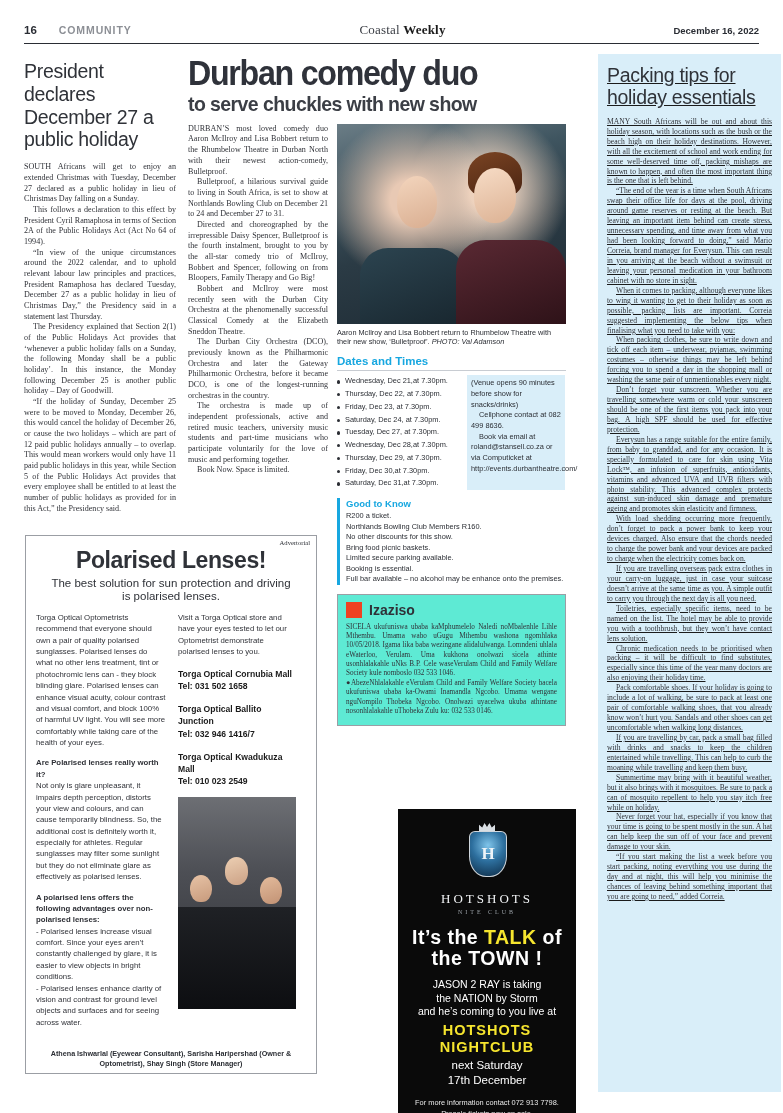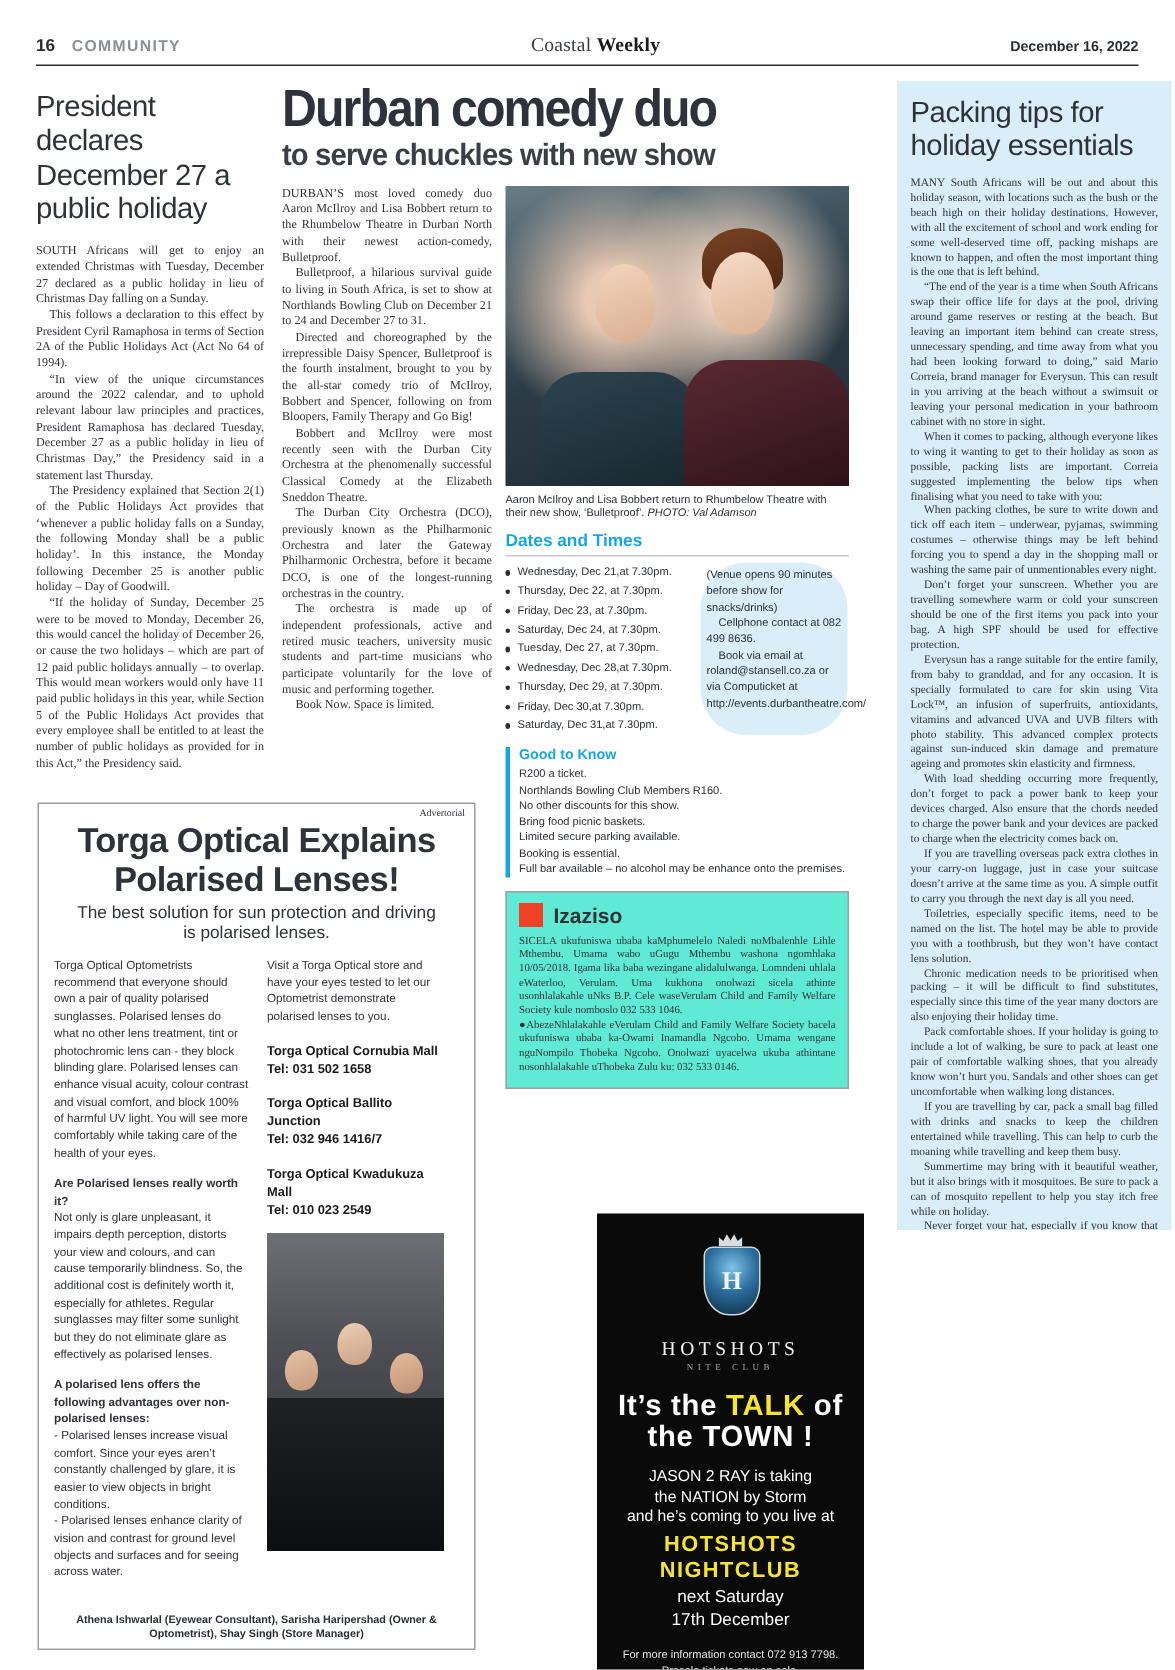--- a/index.html
+++ b/index.html
@@ -25,21 +25,21 @@
 
   
   .masthead {
     display: flex;
     align-items: baseline;
     justify-content: space-between;
     padding-top: 22px;
     padding-bottom: 5px;
     border-bottom: 1.6px solid #2a2d34;
   }
-  .mast-left { display: flex; align-items: baseline; gap: 11px; }
+  .mast-left { display: flex; align-items: baseline; gap: 22px; }
   .mast-pageno {
     font-family: "Liberation Sans", sans-serif;
     font-weight: bold;
     font-size: 11.5px;
     color: #2a2d34;
   }
   .mast-section {
     font-family: "Liberation Sans", sans-serif;
     font-weight: bold;
     font-size: 10.5px;
@@ -188,21 +188,20 @@
   }
   .dt-note {
     width: 98px; flex: none;
     background: #d9eef9;
     font-family: "Liberation Sans", sans-serif;
     font-size: 7.4px;
     line-height: 1.44;
     color: #2b2e34;
     padding: 3px 4px;
     box-sizing: border-box;
-    border-radius: 31px;
   }
   .dt-note p { margin: 0; }
   .dt-note p.ind { text-indent: 8px; }
 
   .gtk-wrap {
     display: flex;
     margin-top: 8px;
   }
   .gtk-bar { width: 3px; background: #17a7e0; flex: none; }
   .gtk-inner { padding-left: 6px; flex: 1; }
@@ -241,23 +240,24 @@
     text-align: justify;
     color: #303238;
     margin-top: 5px;
   }
   .iz-body p { margin: 0; }
 
   
   .col-right-inner {
     background: #d9eef9;
     padding: 8px 9px 10px 9px;
-    height: 766px;
+    height: 1038px;
     box-sizing: border-box;
     overflow: hidden;
+    text-decoration: underline;
   }
   .hl-right {
     font-family: "Liberation Sans", sans-serif;
     font-size: 19.5px;
     line-height: 1.15;
     color: #2f3238;
     margin: 2px 0 8px 0;
     letter-spacing: -0.3px;
   }
   .right-body { font-size: 7.6px; line-height: 1.31; }
@@ -549,21 +549,20 @@
           <p>Never forget your hat, especially if you know that your time is going to be spent mostly in the sun. A hat can help keep the sun off of your face and prevent damage to your skin.</p>
           <p>“If you start making the list a week before you start packing, noting everything you use during the day and at night, this will help you minimise the chances of leaving behind something important that you are going to need,” added Correia.</p>
         </div>
       </div>
     </div>
   </div>
 
   <div class="advertorial-wrap" style="position:absolute; left:25px; top:525px; width:290px;">
     <div class="adv-tag">Advertorial</div>
     <div class="torga-head">
-      <div>Torga Optical Explains</div>
       <div>Polarised Lenses!</div>
     </div>
     <div class="torga-sub">The best solution for sun protection and driving is polarised lenses.</div>
 
     <div class="torga-cols">
       <div class="torga-c1">
         <div class="torga-txt">
           <p>Torga Optical Optometrists recommend that everyone should own a pair of quality polarised sunglasses. Polarised lenses do what no other lens treatment, tint or photochromic lens can - they block blinding glare. Polarised lenses can enhance visual acuity, colour contrast and visual comfort, and block 100% of harmful UV light. You will see more comfortably while taking care of the health of your eyes.</p>
           <p style="font-weight:bold;margin-bottom:0">Are Polarised lenses really worth it?</p>
           <p>Not only is glare unpleasant, it impairs depth perception, distorts your view and colours, and can cause temporarily blindness. So, the additional cost is definitely worth it, especially for athletes. Regular sunglasses may filter some sunlight but they do not eliminate glare as effectively as polarised lenses.</p>

